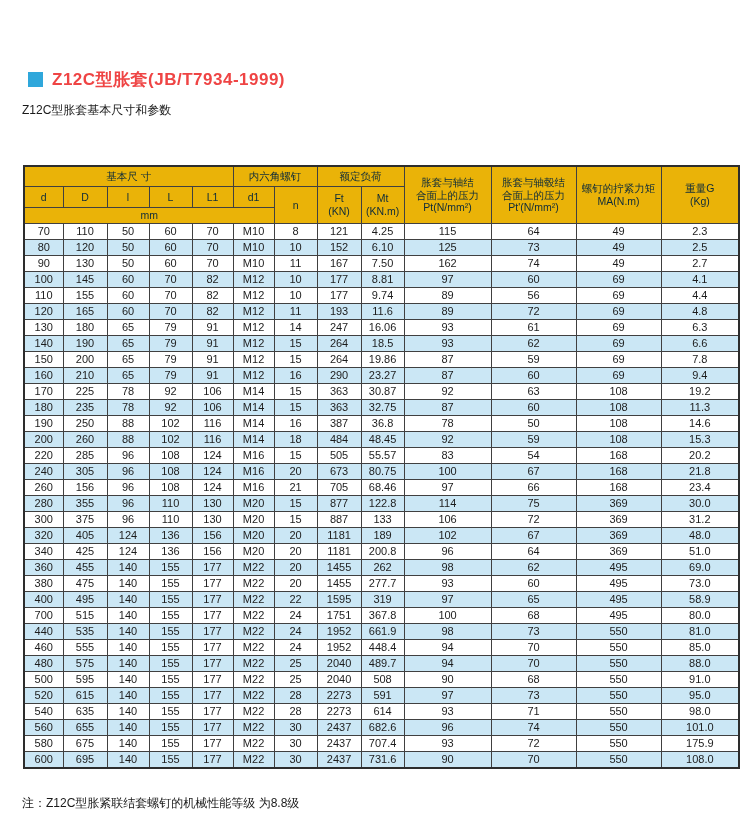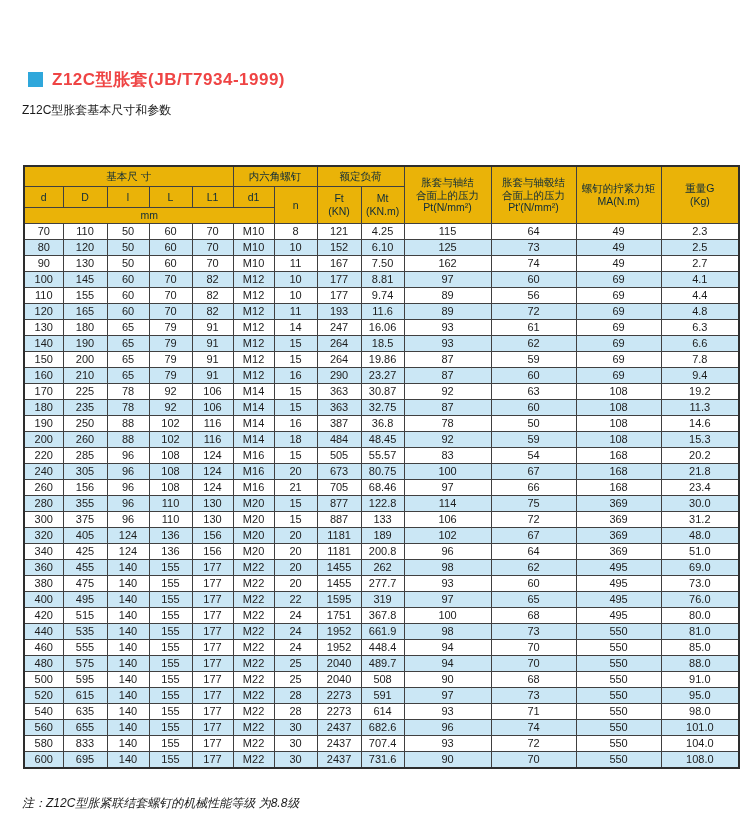--- a/index.html
+++ b/index.html
@@ -78,21 +78,20 @@
   }
   .spec-table tbody tr.alt td {
     background: #cbe7f5;
   }
   .note {
     position: absolute;
     left: 22px;
     top: 795px;
     font-size: 12px;
     color: #1a1a1a;
-    font-style: italic;
   }
 </style>
 </head>
 <body>
 
 <div class="page">
 
   <div class="title-row">
     <span class="bullet"></span>
     <h1 class="title">Z12C型胀套(JB/T7934-1999)</h1>
@@ -501,24 +500,24 @@
           <td>140</td>
           <td>155</td>
           <td>177</td>
           <td>M22</td>
           <td>22</td>
           <td>1595</td>
           <td>319</td>
           <td>97</td>
           <td>65</td>
           <td>495</td>
-          <td>76.0</td>
-        </tr>
-        <tr>
-          <td>420</td>
+          <td>58.9</td>
+        </tr>
+        <tr>
+          <td>700</td>
           <td>515</td>
           <td>140</td>
           <td>155</td>
           <td>177</td>
           <td>M22</td>
           <td>24</td>
           <td>1751</td>
           <td>367.8</td>
           <td>100</td>
           <td>68</td>
@@ -625,32 +624,32 @@
           <td>30</td>
           <td>2437</td>
           <td>682.6</td>
           <td>96</td>
           <td>74</td>
           <td>550</td>
           <td>101.0</td>
         </tr>
         <tr>
           <td>580</td>
-          <td>833</td>
+          <td>675</td>
           <td>140</td>
           <td>155</td>
           <td>177</td>
           <td>M22</td>
           <td>30</td>
           <td>2437</td>
           <td>707.4</td>
           <td>93</td>
           <td>72</td>
           <td>550</td>
-          <td>104.0</td>
+          <td>175.9</td>
         </tr>
         <tr class="alt">
           <td>600</td>
           <td>695</td>
           <td>140</td>
           <td>155</td>
           <td>177</td>
           <td>M22</td>
           <td>30</td>
           <td>2437</td>

